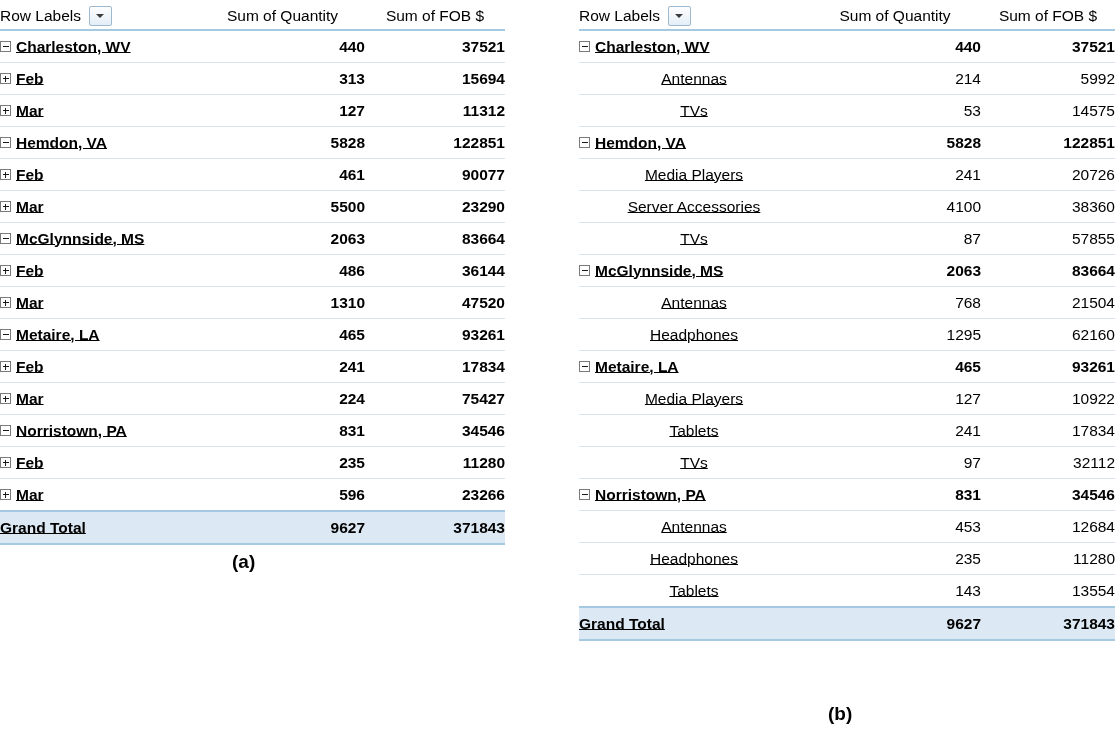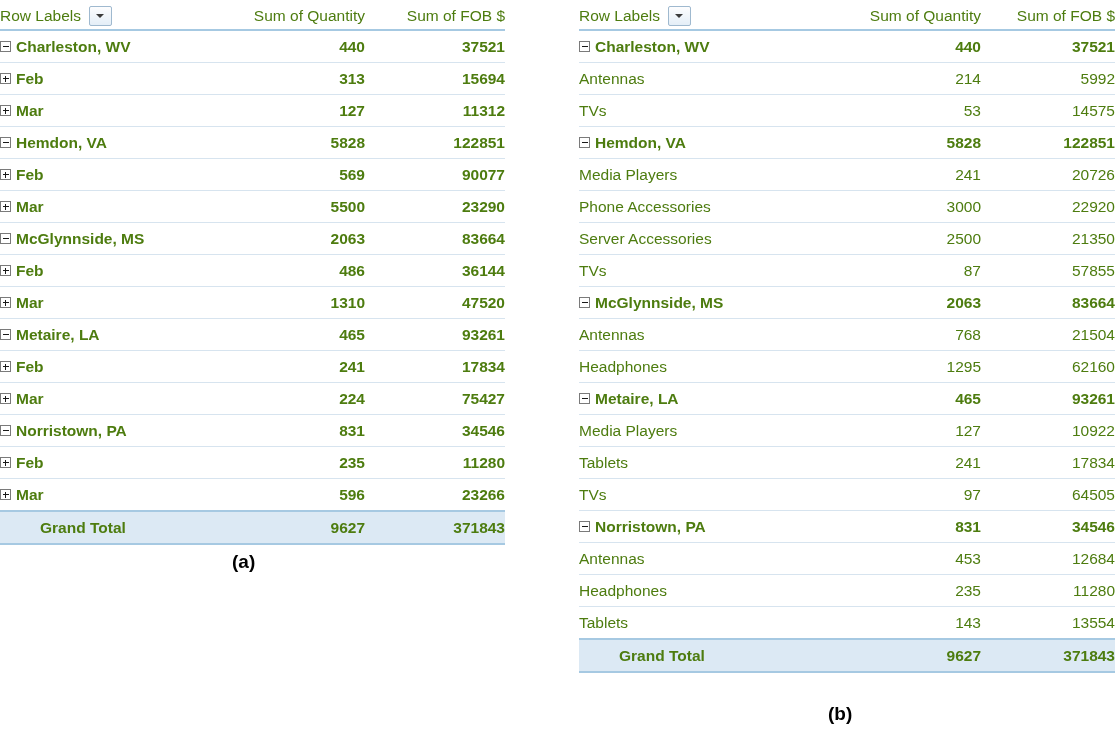--- a/index.html
+++ b/index.html
@@ -13,21 +13,21 @@
     font-family: "Liberation Sans", sans-serif;
     position: relative;
     overflow: hidden;
   }
 
   .pivot {
     position: absolute;
     border-collapse: collapse;
     table-layout: fixed;
     font-size: 15.5px;
-    color: #4d7c0f;
+    color: #000000;
   }
 
   .pivot-a { left: 0px; top: 2px; width: 505px; }
   .pivot-b { left: 579px; top: 2px; width: 536px; }
 
   .pivot td, .pivot th {
     padding: 0;
     margin: 0;
     vertical-align: middle;
   }
@@ -38,21 +38,21 @@
     border-bottom: 2px solid #a6c9e2;
     height: 27px;
     font-weight: normal;
     white-space: nowrap;
   }
   .hdr-label {
     padding-left: 4px;
     position: relative;
   }
   .hdr-num {
-    text-align: right;
+    text-align: center;
     padding-right: 6px;
   }
 
   .filter-btn {
     display: inline-block;
     width: 21px;
     height: 18px;
     border: 1px solid #9fb9cf;
     background: linear-gradient(#fdfdfe, #e4eef7);
     border-radius: 2px;
@@ -74,26 +74,26 @@
 
   .data-row td {
     height: 31px;
     border-bottom: 1px solid #d7e4ef;
     background: #ffffff;
   }
   .data-row.total td {
     background: #dce9f4;
     border-bottom: 2px solid #a6c9e2;
     border-top: 2px solid #a6c9e2;
-    padding-left: 40px;
   }
 
   .cell-label {
     padding-left: 3px;
     white-space: nowrap;
+    text-decoration: underline;
   }
   .cell-num {
     text-align: right;
     padding-right: 6px;
     white-space: nowrap;
   }
 
   .bold { font-weight: bold; }
 
   .expander {
@@ -121,21 +121,21 @@
     position: absolute;
     left: 4px;
     top: 1.5px;
     width: 1px;
     height: 6px;
     background: #1a1a1a;
   }
 
   .indent-1 { padding-left: 3px; }
   .indent-2 { padding-left: 22px; }
-  .indent-leaf { padding-left: 40px; }
+  .indent-leaf { padding-left: 40px; text-align: center; }
 
   .caption {
     position: absolute;
     font-weight: bold;
     font-size: 19px;
     color: #000000;
   }
   .caption-a { left: 232px; top: 551px; }
   .caption-b { left: 828px; top: 703px; }
 
@@ -174,21 +174,21 @@
         <td class="cell-num bold">127</td>
         <td class="cell-num bold">11312</td>
       </tr>
       <tr class="data-row">
         <td class="cell-label indent-1"><span class="expander"></span><span class="lbl-text bold">Hemdon, VA</span></td>
         <td class="cell-num bold">5828</td>
         <td class="cell-num bold">122851</td>
       </tr>
       <tr class="data-row">
         <td class="cell-label indent-2"><span class="expander plus"></span><span class="lbl-text bold">Feb</span></td>
-        <td class="cell-num bold">569</td>
+        <td class="cell-num bold">461</td>
         <td class="cell-num bold">90077</td>
       </tr>
       <tr class="data-row">
         <td class="cell-label indent-2"><span class="expander plus"></span><span class="lbl-text bold">Mar</span></td>
         <td class="cell-num bold">5500</td>
         <td class="cell-num bold">23290</td>
       </tr>
       <tr class="data-row">
         <td class="cell-label indent-1"><span class="expander"></span><span class="lbl-text bold">McGlynnside, MS</span></td>
         <td class="cell-num bold">2063</td>
@@ -276,28 +276,23 @@
         <td class="cell-label indent-1"><span class="expander"></span><span class="lbl-text bold">Hemdon, VA</span></td>
         <td class="cell-num bold">5828</td>
         <td class="cell-num bold">122851</td>
       </tr>
       <tr class="data-row">
         <td class="cell-label indent-leaf"><span class="lbl-text">Media Players</span></td>
         <td class="cell-num">241</td>
         <td class="cell-num">20726</td>
       </tr>
       <tr class="data-row">
-        <td class="cell-label indent-leaf"><span class="lbl-text">Phone Accessories</span></td>
-        <td class="cell-num">3000</td>
-        <td class="cell-num">22920</td>
-      </tr>
-      <tr class="data-row">
         <td class="cell-label indent-leaf"><span class="lbl-text">Server Accessories</span></td>
-        <td class="cell-num">2500</td>
-        <td class="cell-num">21350</td>
+        <td class="cell-num">4100</td>
+        <td class="cell-num">38360</td>
       </tr>
       <tr class="data-row">
         <td class="cell-label indent-leaf"><span class="lbl-text">TVs</span></td>
         <td class="cell-num">87</td>
         <td class="cell-num">57855</td>
       </tr>
       <tr class="data-row">
         <td class="cell-label indent-1"><span class="expander"></span><span class="lbl-text bold">McGlynnside, MS</span></td>
         <td class="cell-num bold">2063</td>
         <td class="cell-num bold">83664</td>
@@ -323,21 +318,21 @@
         <td class="cell-num">10922</td>
       </tr>
       <tr class="data-row">
         <td class="cell-label indent-leaf"><span class="lbl-text">Tablets</span></td>
         <td class="cell-num">241</td>
         <td class="cell-num">17834</td>
       </tr>
       <tr class="data-row">
         <td class="cell-label indent-leaf"><span class="lbl-text">TVs</span></td>
         <td class="cell-num">97</td>
-        <td class="cell-num">64505</td>
+        <td class="cell-num">32112</td>
       </tr>
       <tr class="data-row">
         <td class="cell-label indent-1"><span class="expander"></span><span class="lbl-text bold">Norristown, PA</span></td>
         <td class="cell-num bold">831</td>
         <td class="cell-num bold">34546</td>
       </tr>
       <tr class="data-row">
         <td class="cell-label indent-leaf"><span class="lbl-text">Antennas</span></td>
         <td class="cell-num">453</td>
         <td class="cell-num">12684</td>

